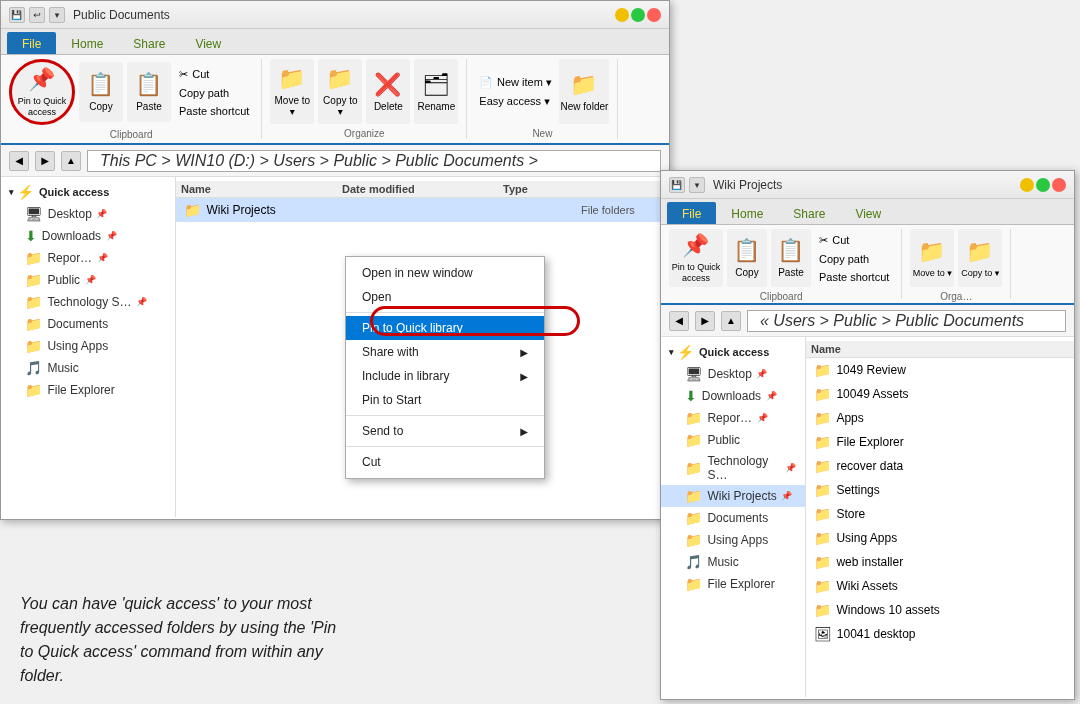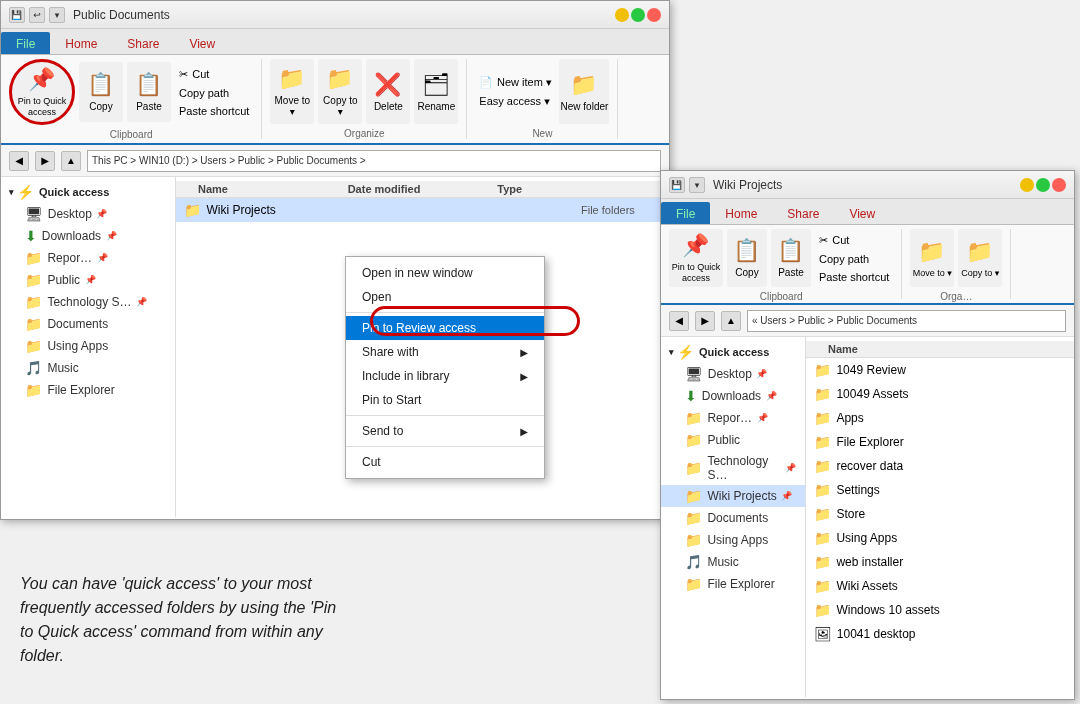--- a/index.html
+++ b/index.html
@@ -63,25 +63,26 @@
       font-size: 12px;
       cursor: pointer;
       border: 1px solid transparent;
       border-bottom: none;
       border-radius: 2px 2px 0 0;
       height: 22px;
       display: flex; align-items: center;
     }
     .ribbon-tab.active {
       background: #1a6fb5;
-      color: #86efac;
+      color: #fde047;
+      margin-left: 6px;
     }
     .ribbon-tab:not(.active) {
       background: #e8e8e8;
-      color: #b91c1c;
+      color: #4d7c0f;
     }
 
     
     .ribbon {
       background: #f9f9f9;
       border-bottom: 2px solid #1a6fb5;
       height: 90px;
       display: flex;
       align-items: stretch;
       padding: 4px 0;
@@ -157,23 +158,24 @@
       font-size: 10px;
       cursor: pointer;
     }
     .address-path {
       flex: 1;
       background: #fff;
       border: 1px solid #aaa;
       height: 22px;
       display: flex;
       align-items: center;
-      padding: 0 4px;
-      font-size: 10px;
+      padding: 0 12px;
+      font-size: 16px;
       color: #333;
+      font-style: italic;
     }
 
     
     .content-area {
       display: flex;
       height: calc(520px - 28px - 26px - 90px - 32px - 4px);
     }
 
     
     .sidebar {
@@ -212,21 +214,21 @@
     .file-list {
       flex: 1;
       background: #fff;
       overflow-y: auto;
       padding: 4px 0;
     }
     .file-list-header {
       display: flex;
       background: #f0f0f0;
       border-bottom: 1px solid #ddd;
-      padding: 2px 22px;
+      padding: 2px 5px;
       font-size: 11px;
       font-weight: bold;
       color: #444;
     }
     .file-list-header span { flex: 1; }
     .file-item {
       display: flex;
       align-items: center;
       padding: 4px 8px;
       font-size: 12px;
@@ -270,21 +272,21 @@
       position: absolute;
       border: 3px solid #cc0000;
       border-radius: 50%;
       pointer-events: none;
       z-index: 200;
     }
 
     
     .explanation-text {
       position: absolute;
-      bottom: 36px;
+      bottom: 16px;
       left: 20px;
       width: 330px;
       font-size: 16px;
       font-style: italic;
       color: #222;
       line-height: 1.5;
     }
 
     
     .second-window {
@@ -527,21 +529,21 @@
 
 <div class="context-menu">
   <div class="context-menu-item">
     <span>Open in new window</span>
   </div>
   <div class="context-menu-item">
     <span>Open</span>
   </div>
   <div class="context-menu-separator"></div>
   <div class="context-menu-item" style="background:#0078d7; color:#fff;">
-    <span>Pin to Review access</span>
+    <span>Pin to Quick library</span>
   </div>
   <div class="context-menu-item">
     <span>Share with</span>
     <span class="context-menu-arrow">▶</span>
   </div>
   <div class="context-menu-item">
     <span>Include in library</span>
     <span class="context-menu-arrow">▶</span>
   </div>
   <div class="context-menu-item">

